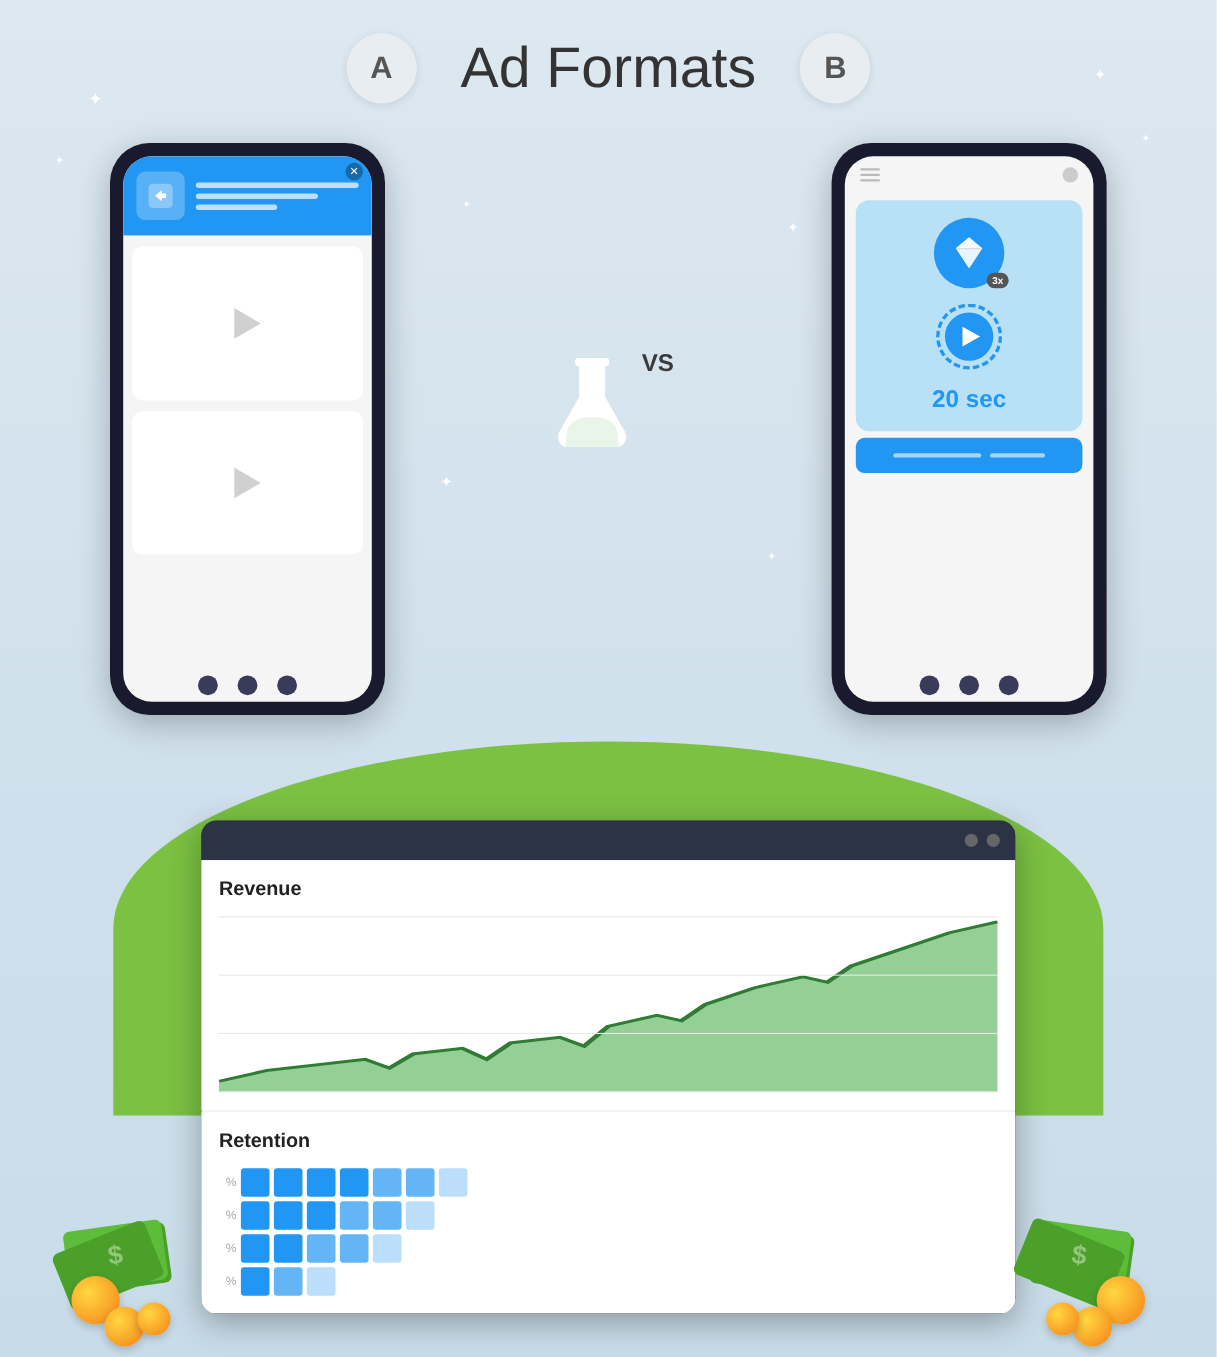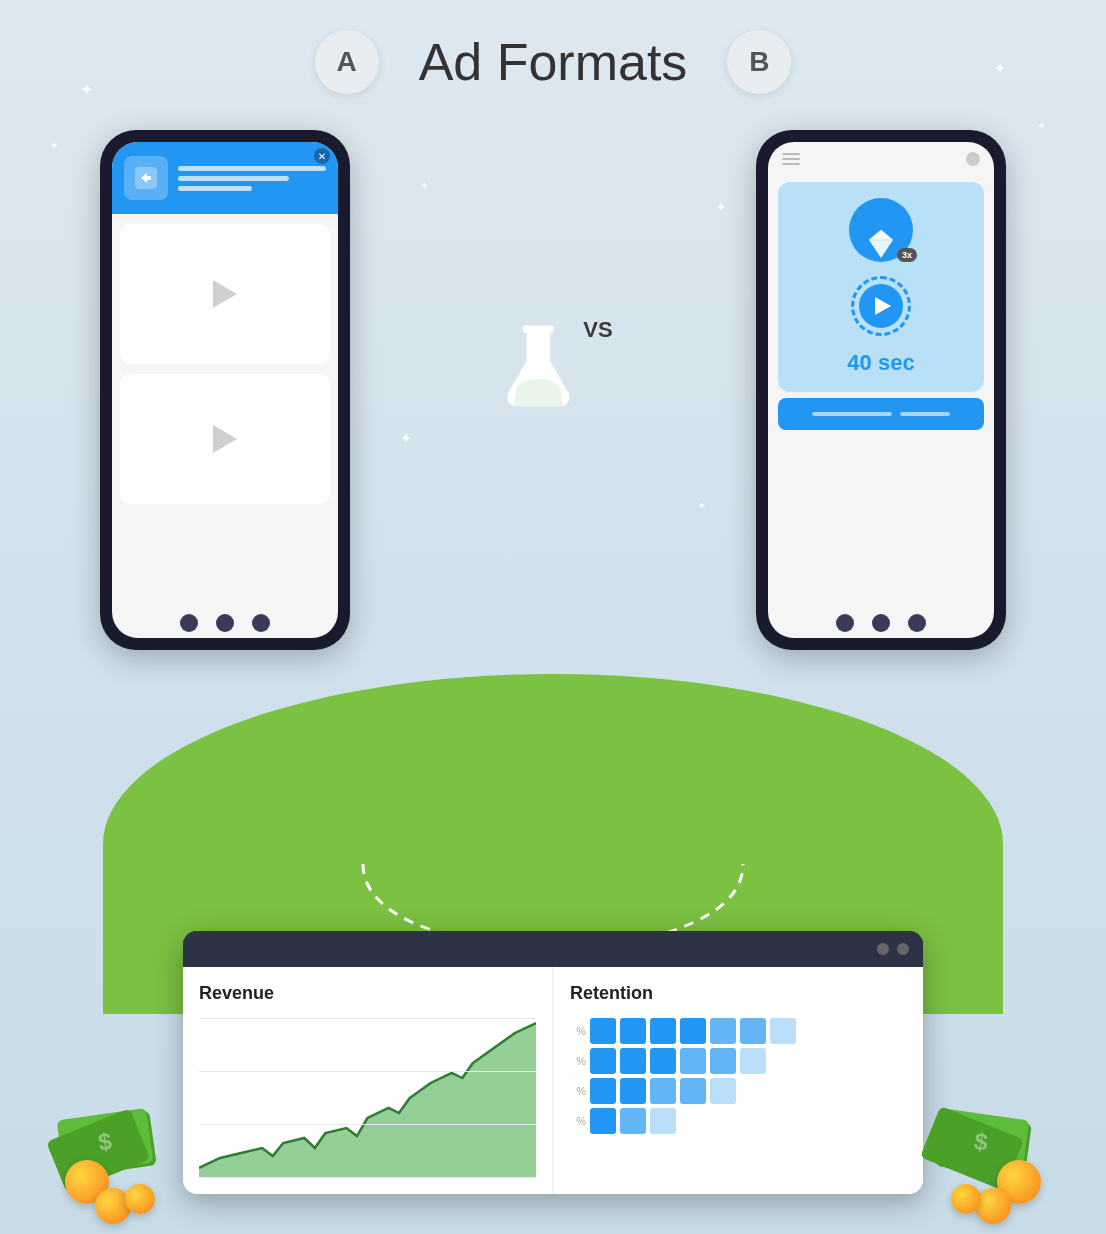--- a/index.html
+++ b/index.html
@@ -170,21 +170,21 @@
       padding: 16px 12px;
       display: flex;
       flex-direction: column;
       align-items: center;
       gap: 14px;
     }
     .diamond-badge {
       width: 64px; height: 64px;
       border-radius: 50%;
       background: #2196f3;
-      display: flex; align-items: flex-end; justify-content: center;
+      display: flex; align-items: center; justify-content: center;
       position: relative;
     }
     .diamond-svg {
       width: 36px; height: 36px;
     }
     .multiplier-badge {
       position: absolute;
       bottom: 0; right: -4px;
       background: #555;
       color: white;
@@ -272,20 +272,21 @@
     }
     .title-dot {
       width: 12px; height: 12px;
       border-radius: 50%;
       background: #666;
     }
     .dashboard-content {
       display: flex;
       background: #f0f4f7;
       gap: 2px;
+      flex-direction: column;
     }
     .dashboard-panel {
       flex: 1;
       background: white;
       padding: 16px;
       position: relative;
     }
     .panel-title {
       font-size: 18px;
       font-weight: 700;
@@ -475,21 +476,21 @@
           </svg>
           <div class="multiplier-badge">3x</div>
         </div>
 
         <div class="watch-btn">
           <div class="watch-inner">
             <div class="play-icon-b"></div>
           </div>
         </div>
 
-        <div class="timer-text">40 sec</div>
+        <div class="timer-text">20 sec</div>
       </div>
 
       <div class="rewarded-bottom">
         <div class="rewarded-line" style="width:80px;"></div>
         <div class="rewarded-line" style="width:50px;"></div>
       </div>
     </div>
 
     <div class="phone-bottom-bar">
       <div class="phone-dot"></div>

